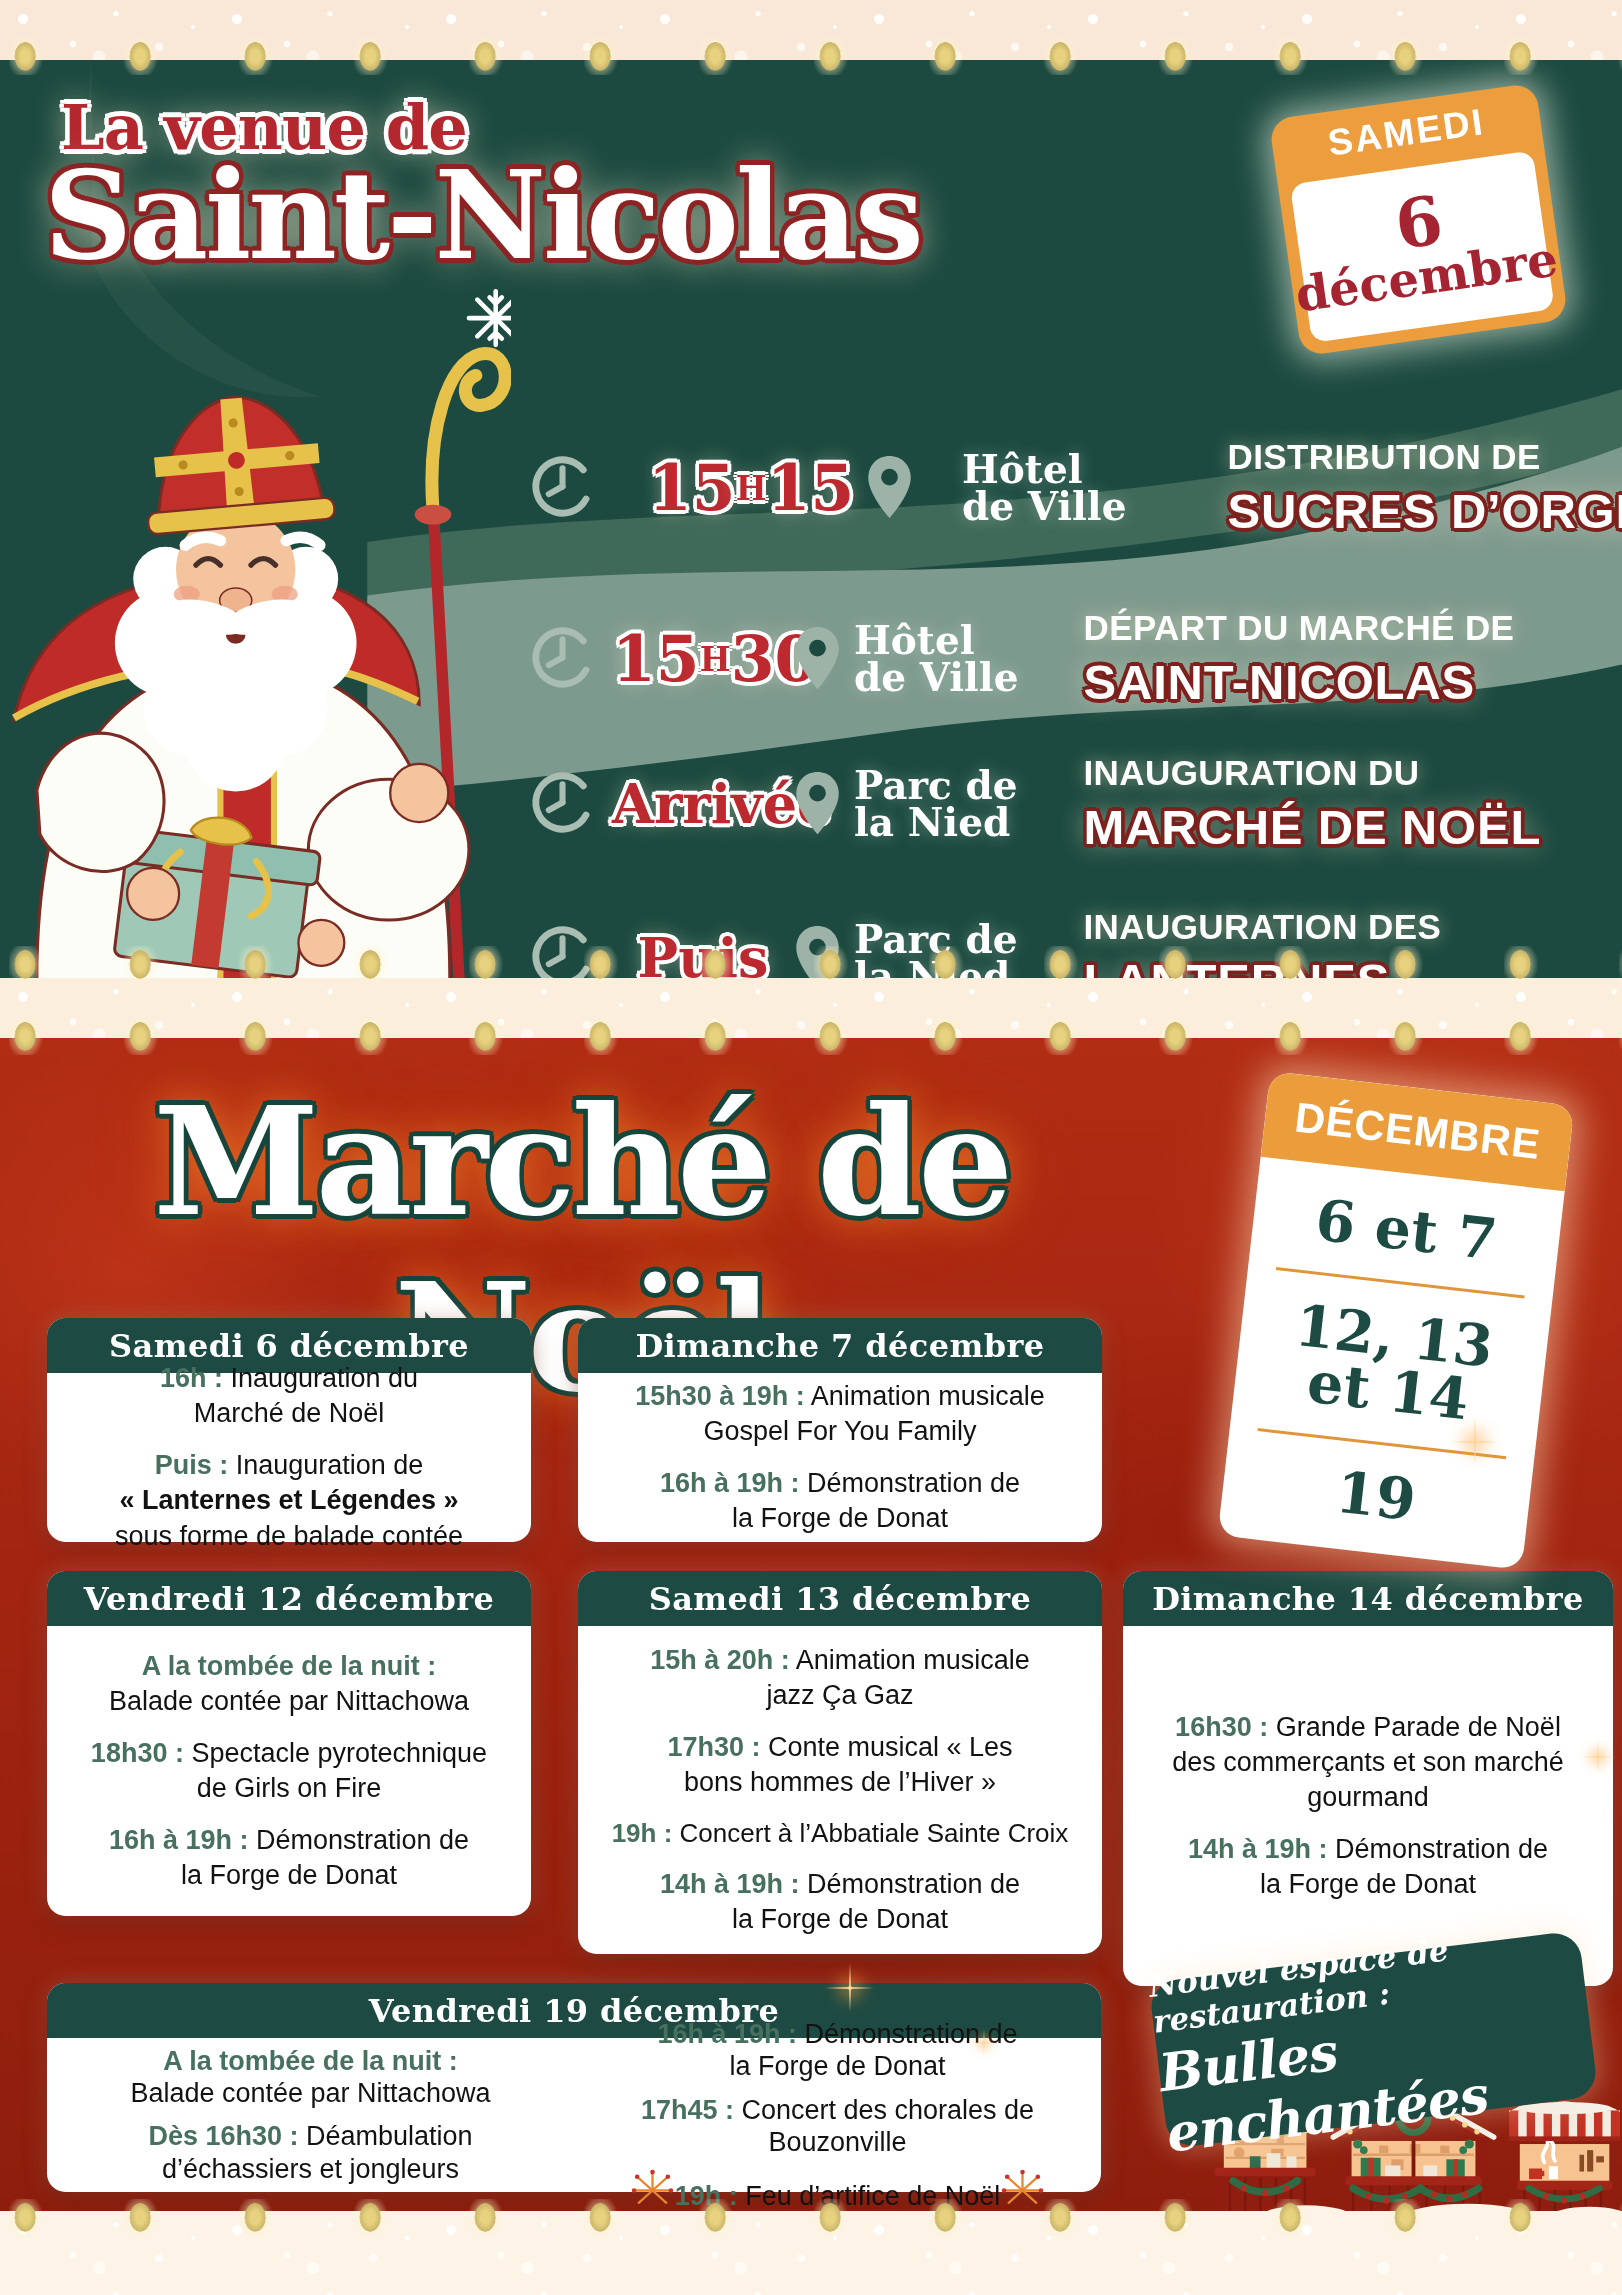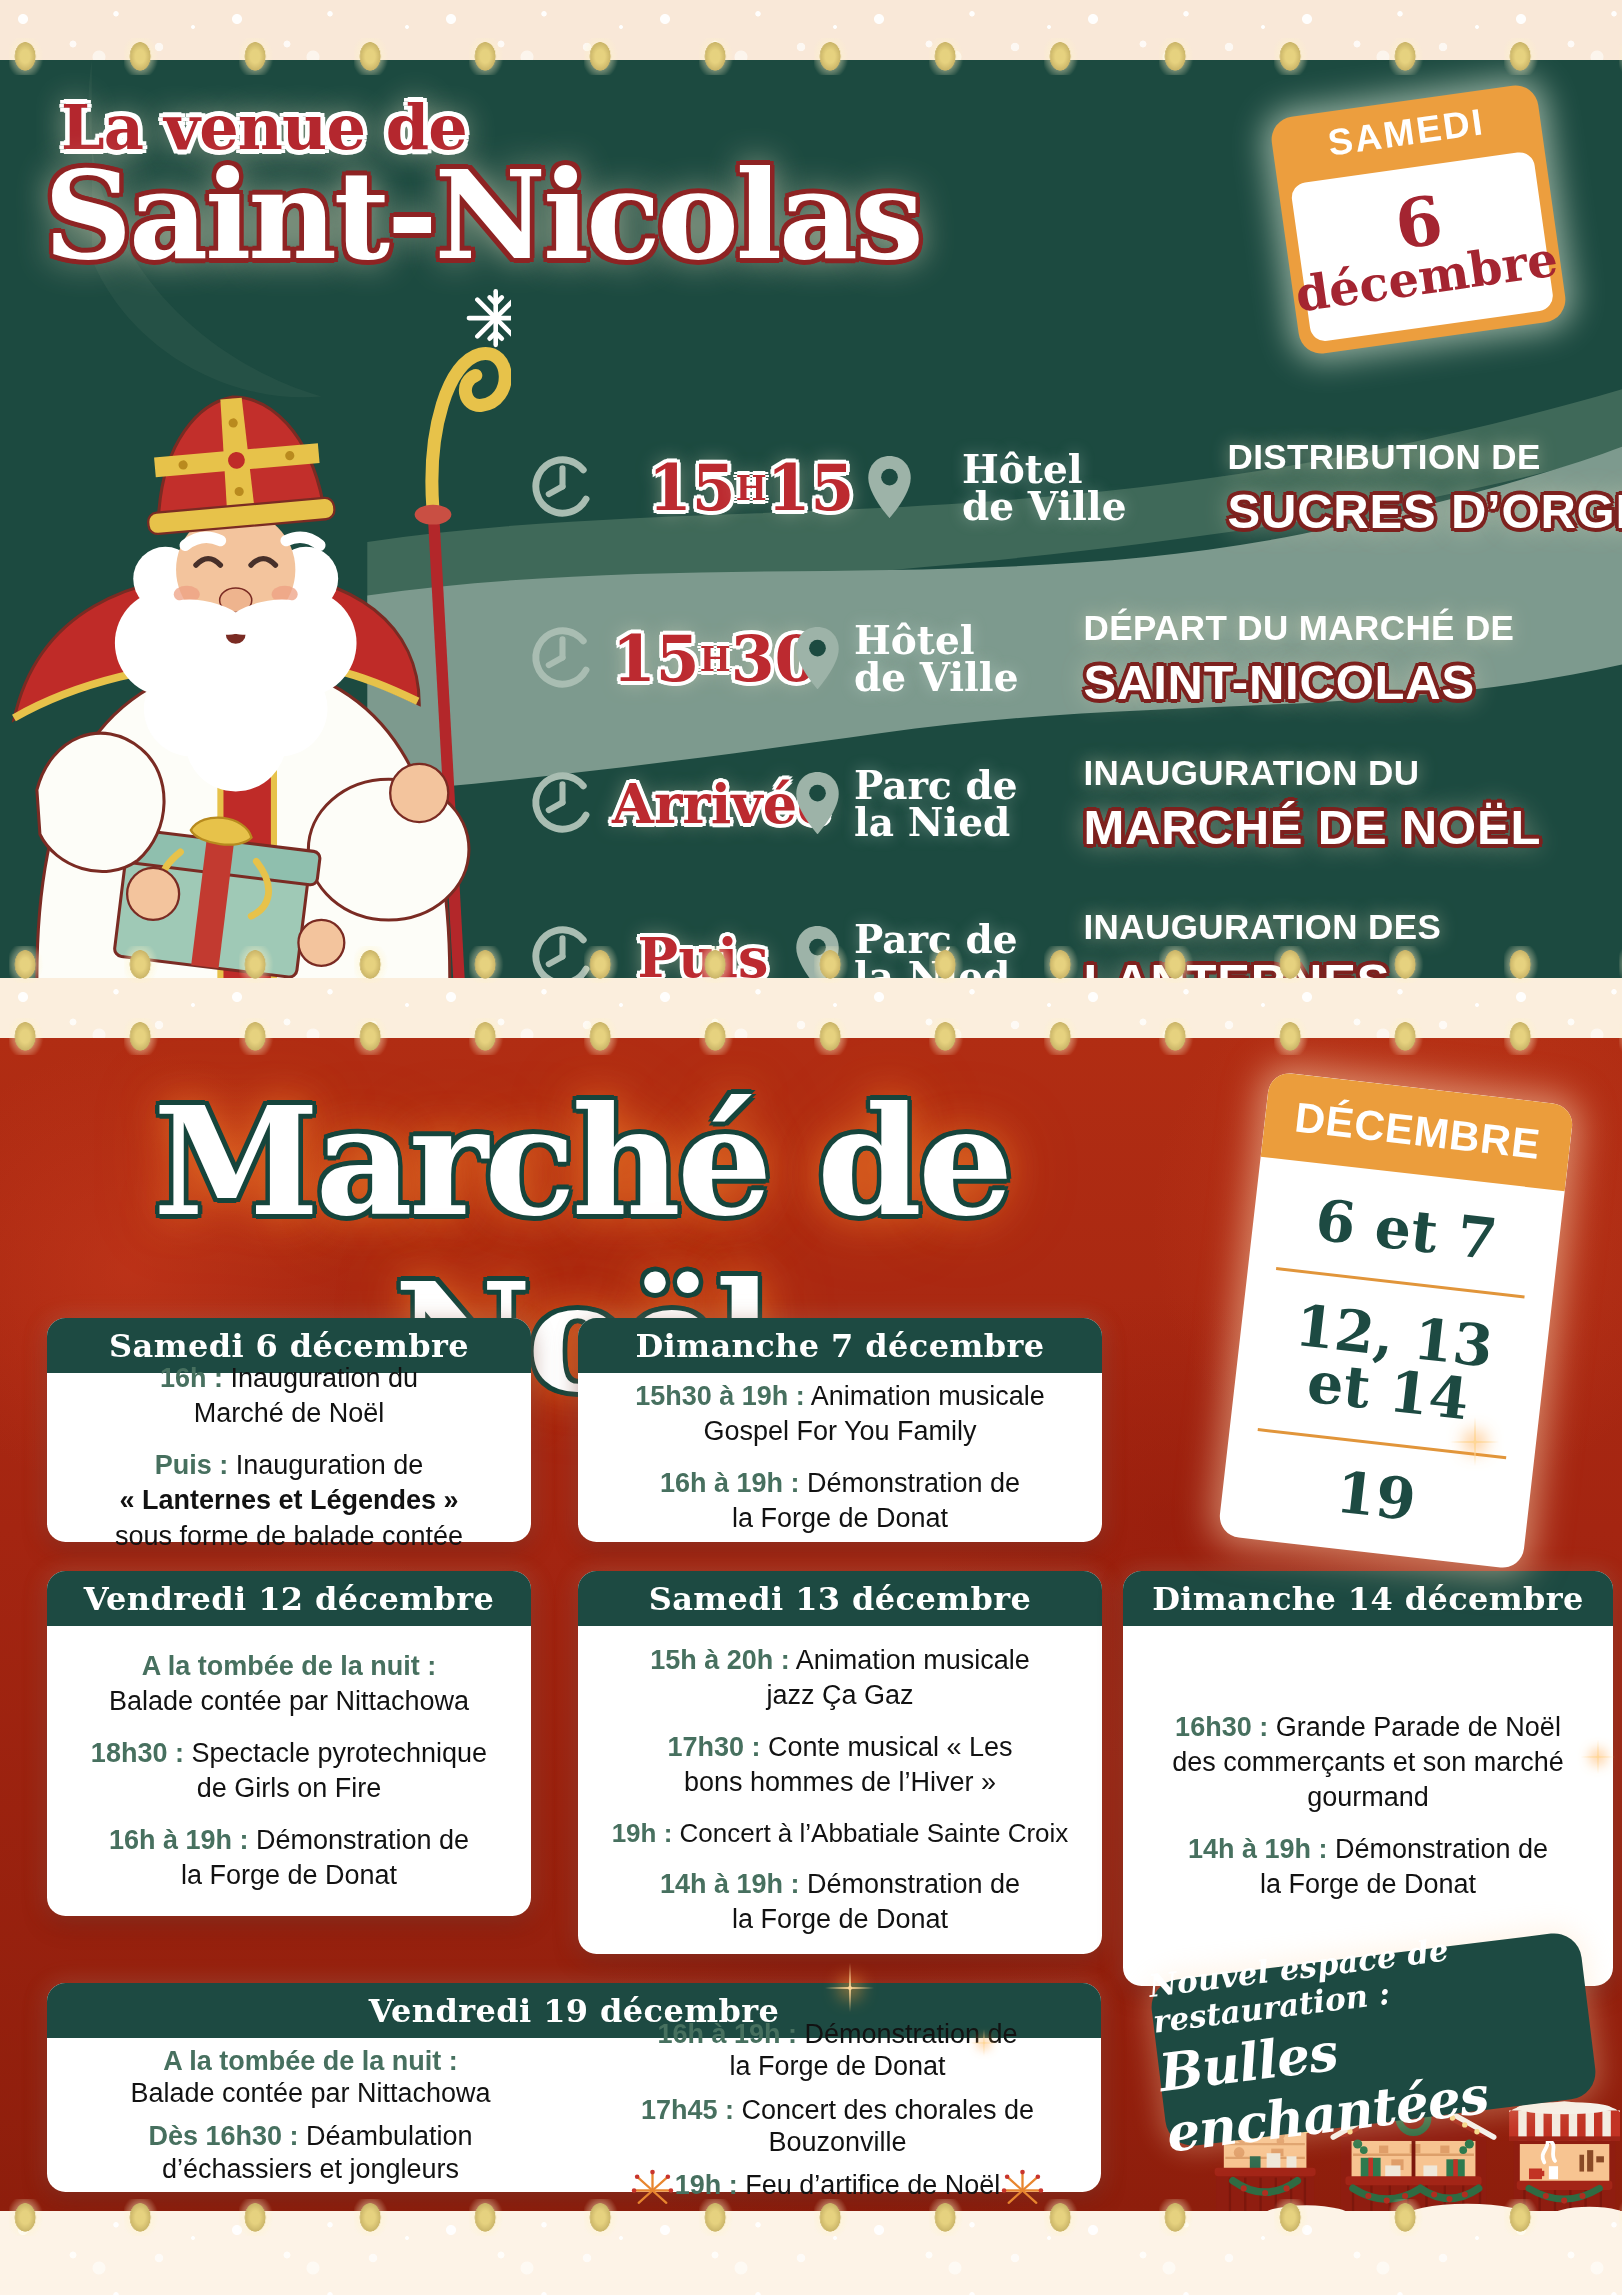--- a/index.html
+++ b/index.html
@@ -99,21 +99,21 @@
   .oneline{white-space:nowrap;font-size:26px;}
   .c-sam6{left:47px;top:282px;width:484px;height:224px;}
   .c-dim7{left:578px;top:282px;width:524px;height:224px;}
   .c-ven12{left:47px;top:535px;width:484px;height:345px;}
   .c-sam13{left:578px;top:535px;width:524px;height:383px;}
   .c-dim14{left:1123px;top:535px;width:490px;height:415px;}
   .c-ven19{left:47px;top:947px;width:1054px;height:209px;}
   .c-ven19 .card-b{flex-direction:row;align-items:stretch;padding:0;}
   .col{flex:1;display:flex;flex-direction:column;align-items:center;justify-content:center;}
   .c-ven19 .ci{margin:5.4px 0;line-height:1.2;}
-  .fwline{display:flex;align-items:flex-start;gap:1px;}
+  .fwline{display:flex;align-items:flex-end;gap:1px;}
 
   
   .badge-resto{position:absolute;left:1157px;top:920px;width:433px;height:167px;background:#1d4a42;border-radius:27.5px;
     transform:rotate(-7deg);z-index:5;display:flex;flex-direction:column;align-items:center;justify-content:center;
     box-shadow:0 0 26px 6.1px rgba(255,220,180,.30);color:#fff;font-style:italic;}
   .badge-resto .l1{font-size:31px;font-weight:bold;}
   .badge-resto .l2{font-size:52px;font-weight:bold;margin-top:3.1px;letter-spacing:-0.8px;}
 
   .stalls{position:absolute;left:1207px;top:1059px;z-index:4;}
 

